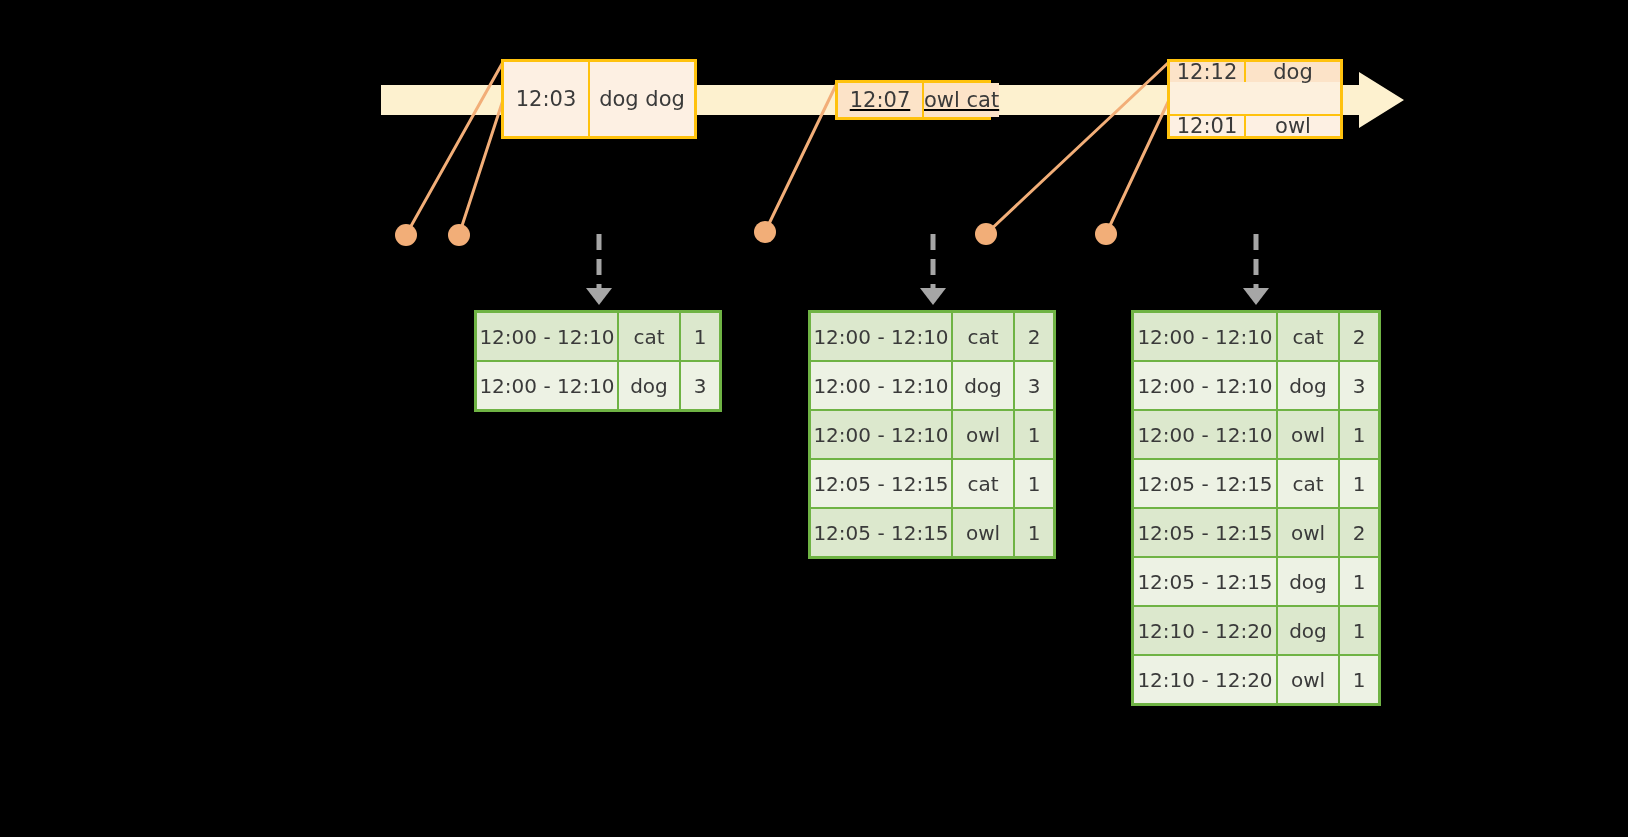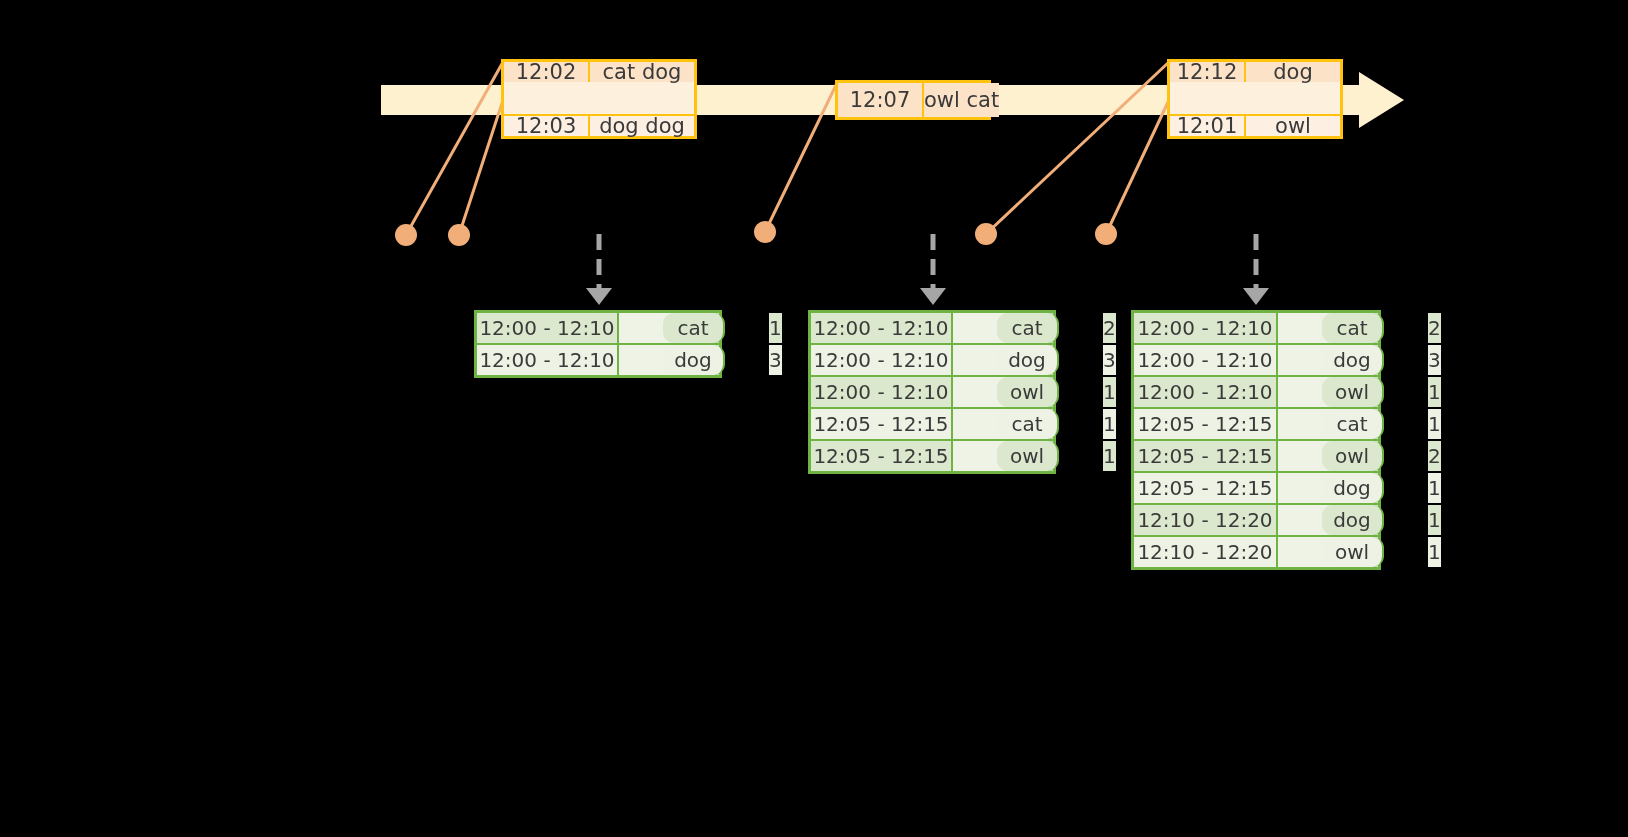--- a/index.html
+++ b/index.html
@@ -69,22 +69,21 @@
   .result-table {
     position: absolute;
     border: 3px solid #6FB344;
     box-sizing: border-box;
     background: #eef3e6;
     display: flex;
     flex-direction: column;
   }
   .res-row {
     display: flex;
-    height: 30px;
-    gap: 44px;
+    height: 47px;
   }
   .res-row + .res-row {
     border-top: 2px solid #6FB344;
   }
   .res-row.rshade-dark .res-cell { background: #dce8cd; }
   .res-row.rshade-light .res-cell { background: #edf2e4; }
   .res-cell {
     display: flex;
     align-items: center;
     justify-content: center;
@@ -94,21 +93,20 @@
     white-space: nowrap;
     box-sizing: border-box;
   }
   .res-cell.res-window {
     flex: 0 0 auto;
     border-right: 2px solid #6FB344;
   }
   .res-cell.res-key {
     flex: 0 0 auto;
     border-right: 2px solid #6FB344;
-    border-radius: 11px;
   }
   .res-cell.res-count {
     flex: 1 1 auto;
   }
 </style>
 </head>
 <body>
 
 <div id="stage">
 
@@ -127,30 +125,26 @@
       <line x1="599" y1="234" x2="599" y2="291" stroke="#A6A6A6" stroke-width="5" stroke-dasharray="16 9"></line>
       <polygon points="586,288 612,288 599,305" fill="#A6A6A6"></polygon>
       <line x1="933" y1="234" x2="933" y2="291" stroke="#A6A6A6" stroke-width="5" stroke-dasharray="16 9"></line>
       <polygon points="920,288 946,288 933,305" fill="#A6A6A6"></polygon>
       <line x1="1256" y1="234" x2="1256" y2="291" stroke="#A6A6A6" stroke-width="5" stroke-dasharray="16 9"></line>
       <polygon points="1243,288 1269,288 1256,305" fill="#A6A6A6"></polygon>
     </svg>
 
   <div id="event-layer">
       <div class="event-box" style="left: 501px; top: 59px; width: 196px; height: 80px;">
-        <div class="event-row shade-dark">
-          <div class="ev-cell ev-time" style="width: 84px;">12:02</div>
-          <div class="ev-cell ev-words">cat dog</div>
-        </div>
         <div class="event-row shade-light">
           <div class="ev-cell ev-time" style="width: 84px;">12:03</div>
           <div class="ev-cell ev-words">dog dog</div>
         </div>
       </div>
-      <div class="event-box" style="left: 835px; top: 80px; width: 156px; height: 40px;">
+      <div class="event-box" style="left: 835px; top: 80px; width: 156px; height: 40px; text-decoration: underline;">
         <div class="event-row shade-dark">
           <div class="ev-cell ev-time" style="width: 84px;">12:07</div>
           <div class="ev-cell ev-words">owl cat</div>
         </div>
       </div>
       <div class="event-box" style="left: 1167px; top: 59px; width: 176px; height: 80px;">
         <div class="event-row shade-dark">
           <div class="ev-cell ev-time" style="width: 74px;">12:12</div>
           <div class="ev-cell ev-words">dog</div>
         </div>

